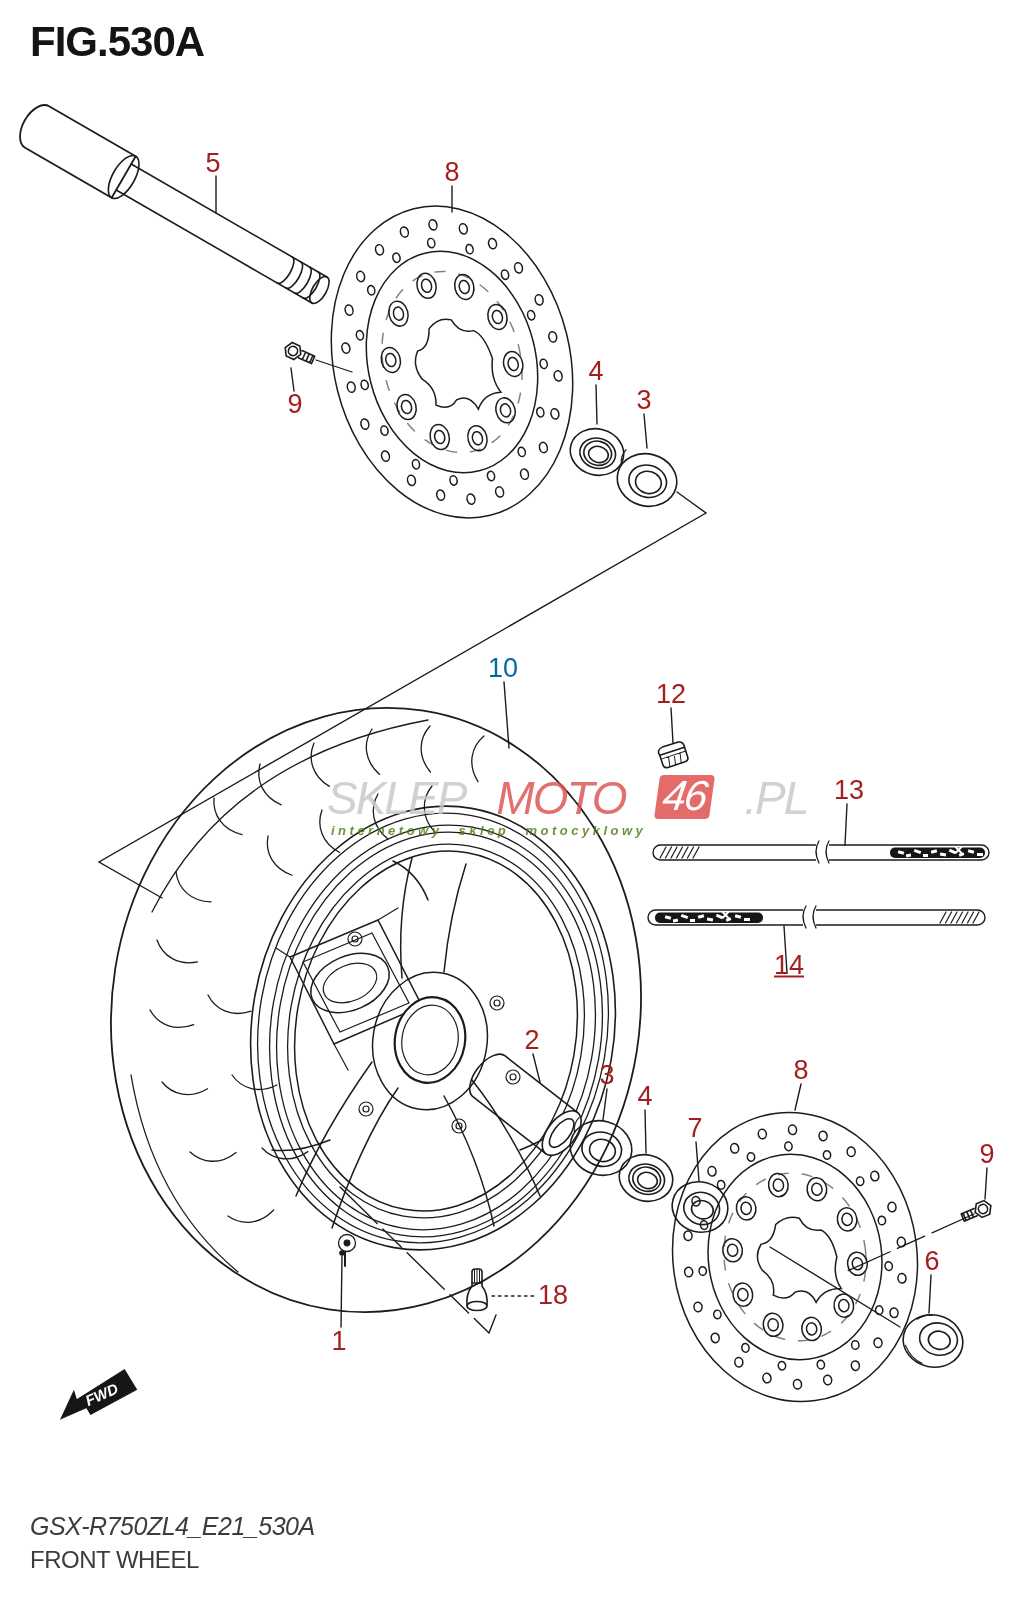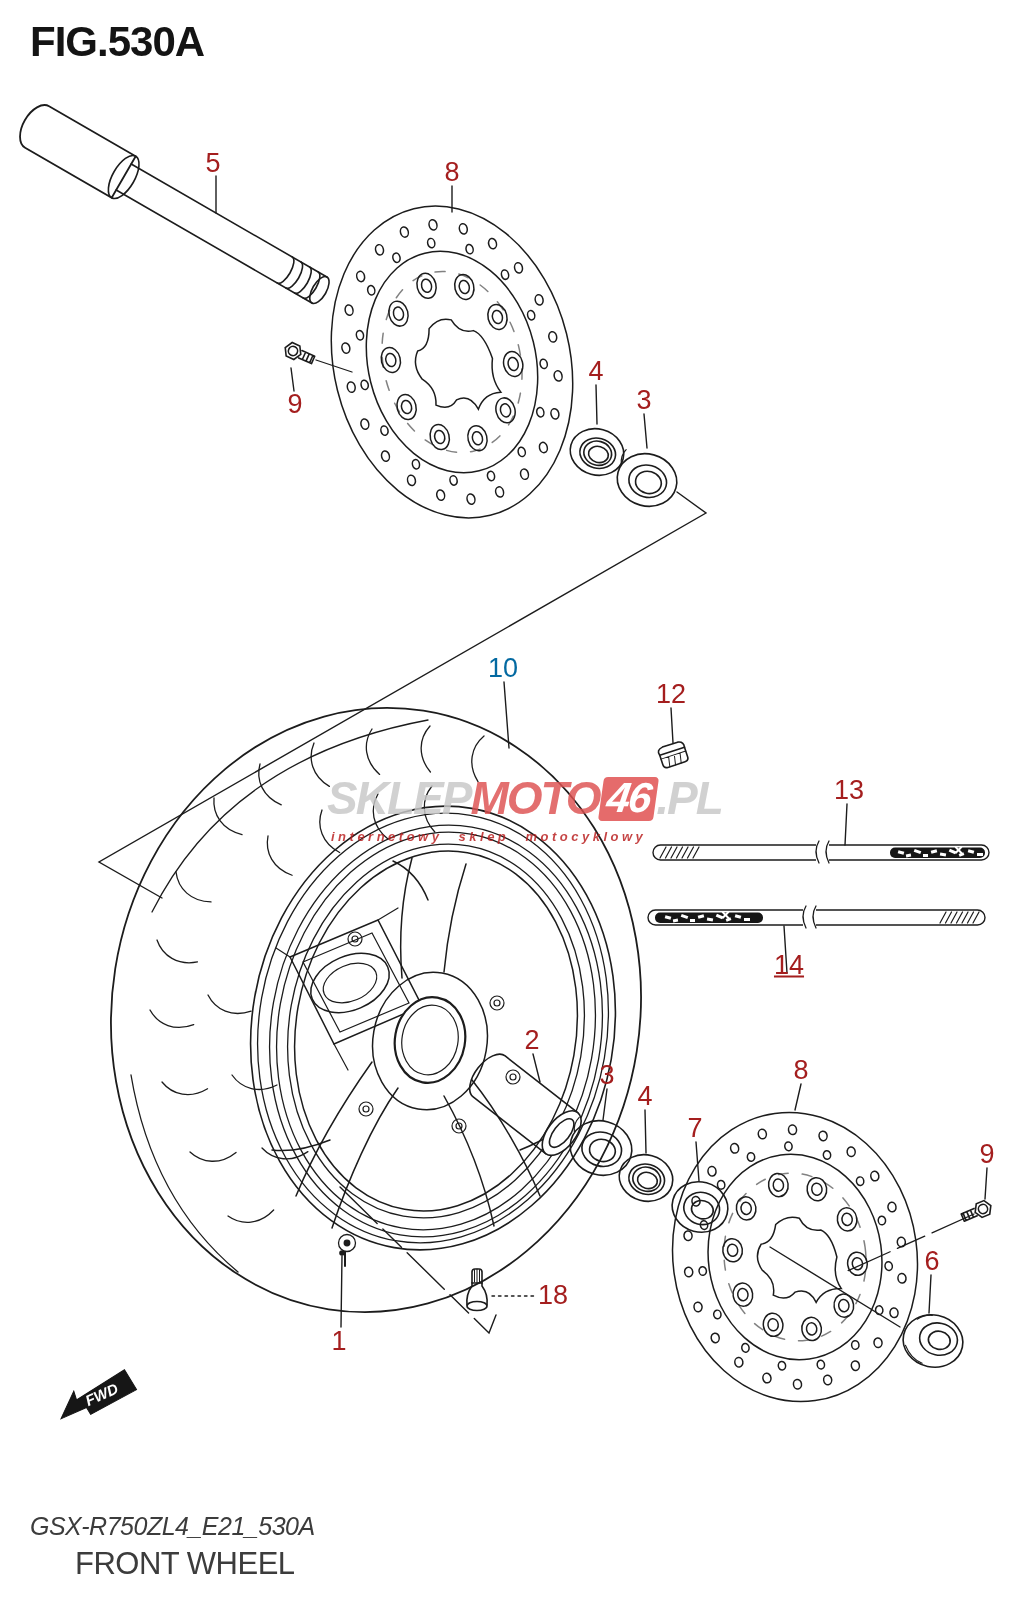--- a/index.html
+++ b/index.html
@@ -5,33 +5,33 @@
   html,body{margin:0;padding:0;background:#ffffff;}
   .canvas{position:relative;width:1032px;height:1600px;background:#ffffff;overflow:hidden;
           font-family:"Liberation Sans", sans-serif;}
   .fig-title{position:absolute;left:30px;top:18px;font-size:42px;font-weight:bold;
              letter-spacing:-1px;color:#141414;}
   svg.diagram{position:absolute;left:0;top:0;}
   .callout{position:absolute;transform:translate(-50%,-50%);font-size:27px;color:#a41e1e;
            font-weight:400;line-height:1;white-space:nowrap;}
   
   .watermark{position:absolute;left:327px;top:775px;opacity:.82;pointer-events:none;}
-  .wm-main{font-style:italic;font-weight:bold;font-size:46px;letter-spacing:-2px;
-           display:flex;align-items:flex-end;line-height:1;}
+  .wm-main{font-style:italic;font-weight:normal;font-size:46px;letter-spacing:-2px;
+           display:flex;align-items:flex-start;line-height:1;gap:31px;}
   .wm-gray{color:#c8c8c8;}
   .wm-red{color:#dd5050;}
   .wm-box{display:inline-block;background:#e04b4b;color:#ffffff;border-radius:4px;
           padding:0 6px 2px 6px;margin:0 1px;transform:skewX(-8deg);font-size:42px;}
-  .wm-sub{margin-top:8px;margin-left:4px;font-style:italic;font-size:13px;color:#b91c1c;
+  .wm-sub{margin-top:2px;margin-left:4px;font-style:italic;font-size:13px;color:#4d7c0f;
           letter-spacing:3.5px;word-spacing:9px;font-weight:bold;}
   
   .footer-code{position:absolute;left:30px;top:1512px;font-size:25px;color:#3c3c3c;
                letter-spacing:-.5px;font-stretch:condensed;font-style:italic;}
-  .footer-title{position:absolute;left:30px;top:1546px;font-size:31px;color:#3c3c3c;
-                letter-spacing:-.5px;font-stretch:condensed;margin-left:45px;}
+  .footer-title{position:absolute;left:30px;top:1546px;font-size:24px;color:#3c3c3c;
+                letter-spacing:-.5px;font-stretch:condensed;}
 </style>
 </head>
 <body>
 
 <div class="canvas">
 
   <div class="fig-title">FIG.530A</div>
 
   <svg class="diagram" width="1032" height="1600" viewBox="0 0 1032 1600">
     <defs>

